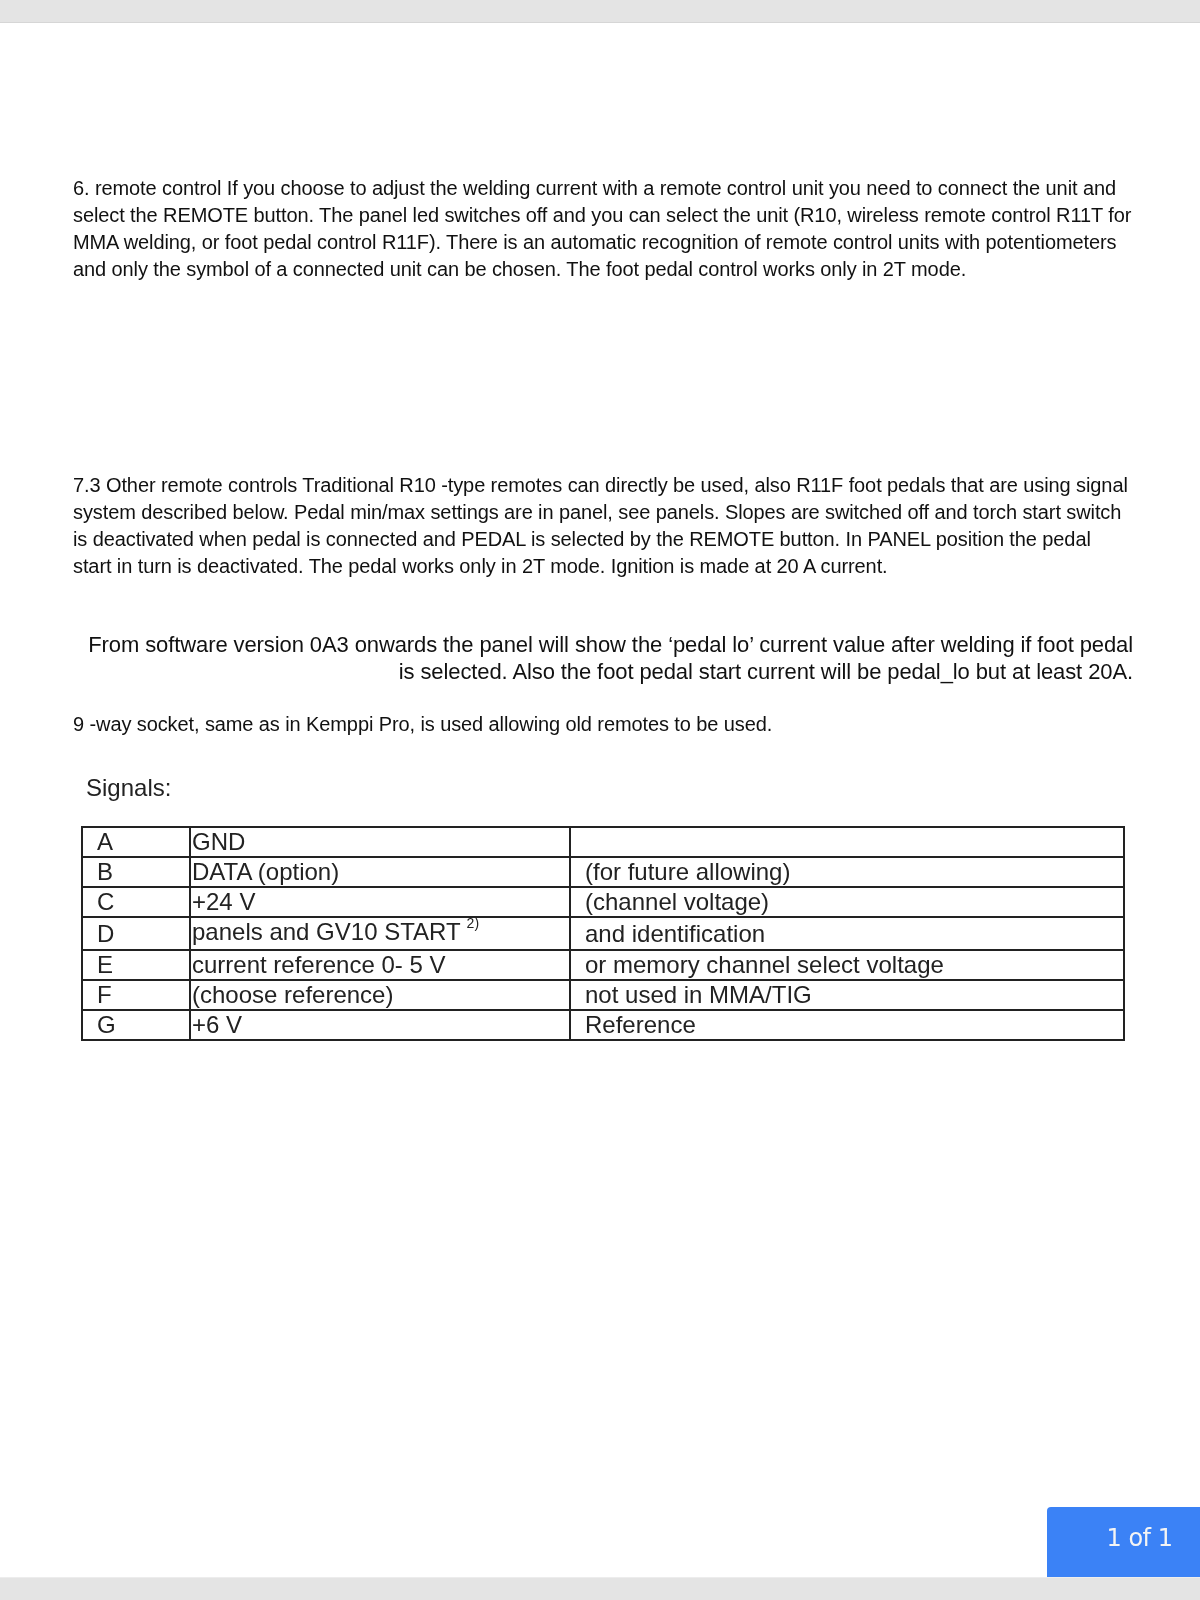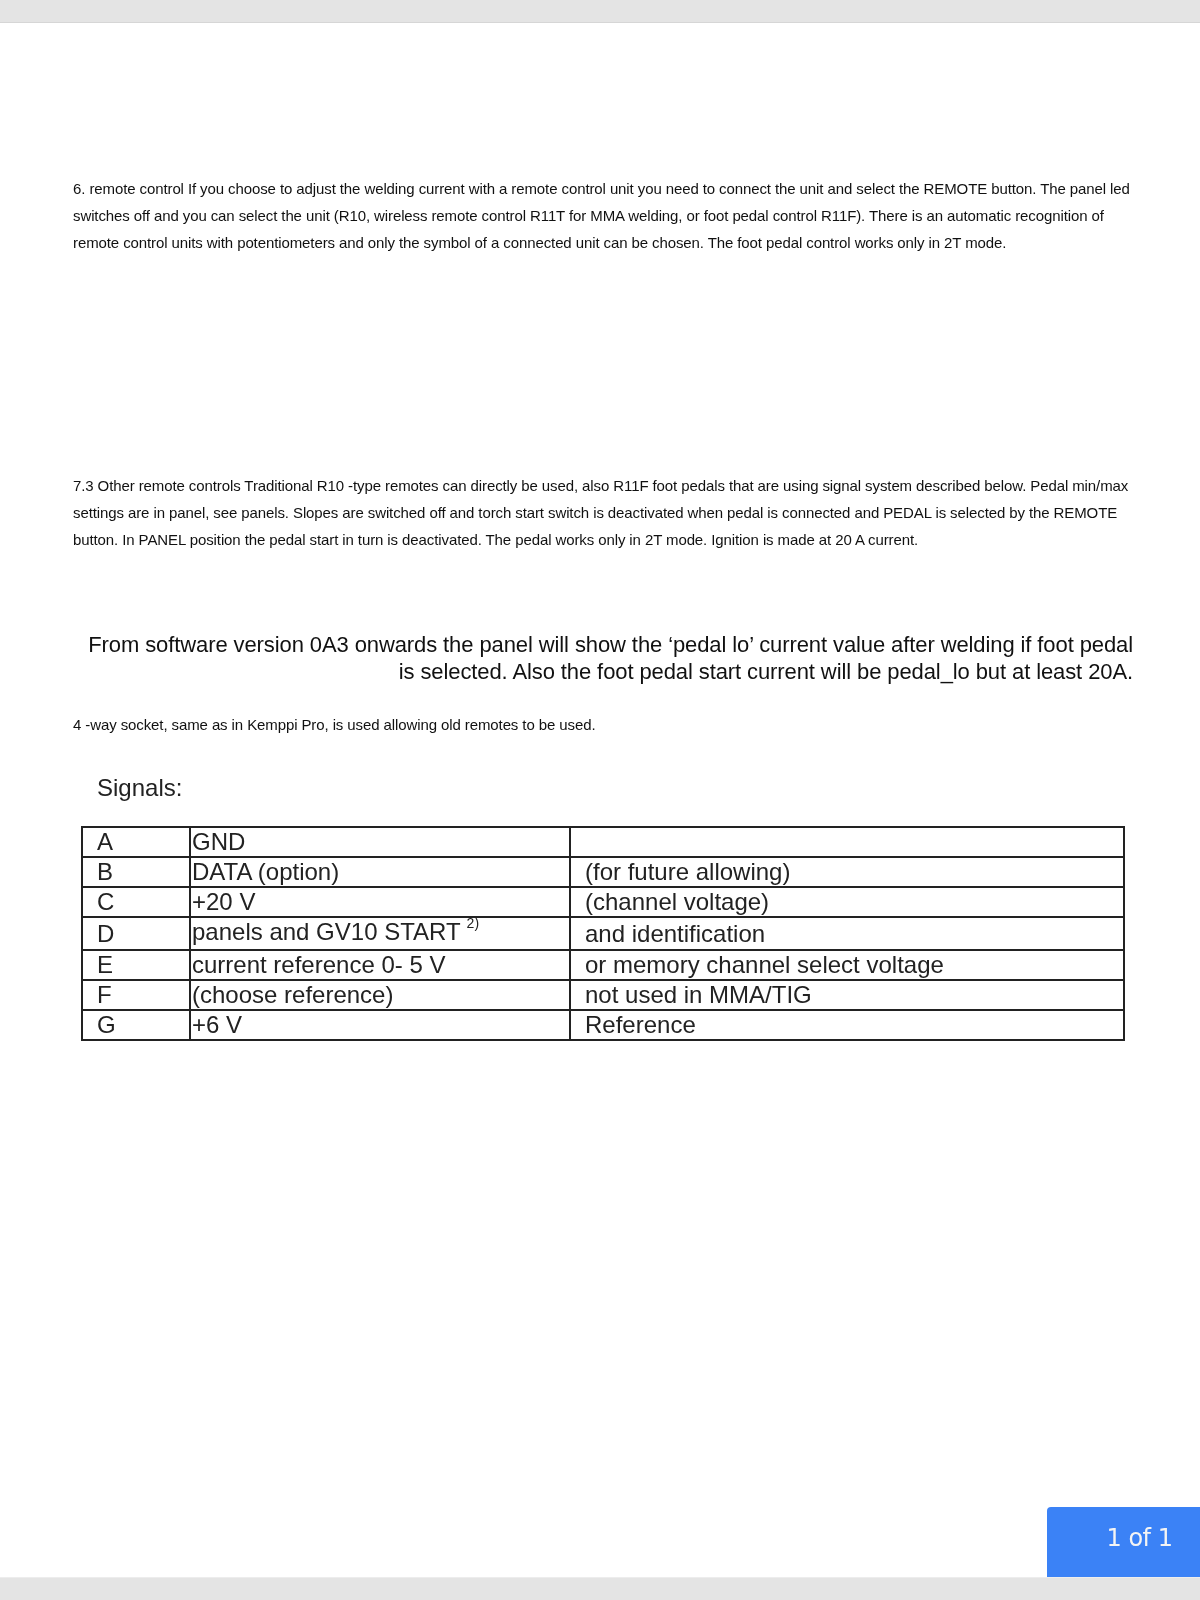--- a/index.html
+++ b/index.html
@@ -33,33 +33,33 @@
       position: absolute;
       left: 0; top: 23px;
       width: 1200px; height: 1554px;
       background: #ffffff;
     }
     .para {
       position: absolute;
       left: 73px;
       width: 1060px;
       margin: 0;
-      font-size: 15px;
+      font-size: 20px;
       line-height: 27px;
       letter-spacing: -0.1px;
       color: #111111;
     }
     #p1 { top: 152px; }
     #p2 { top: 459px; }
     #p3 { top: 620px; font-size: 22px; }
     #p4 { top: 701px; }
 
     .signals-label {
       position: absolute;
-      left: 97px;
+      left: 86px;
       top: 773px;
       font-size: 24px;
       line-height: 30px;
       color: #222222;
       font-family: "Liberation Sans", sans-serif;
     }
     .signals-table {
       position: absolute;
       left: 81px;
       top: 804px;
@@ -113,21 +113,21 @@
 <body>
 
 <div class="top-bar"></div>
 
 <div class="page">
 </div>
 
 <p class="para" id="p1" style="top:175px;">6. remote control If you choose to adjust the welding current with a remote control unit you need to connect the unit and select the REMOTE button. The panel led switches off and you can select the unit (R10, wireless remote control R11T for MMA welding, or foot pedal control R11F). There is an automatic recognition of remote control units with potentiometers and only the symbol of a connected unit can be chosen. The foot pedal control works only in 2T mode.</p>
 <p class="para" id="p2" style="top:472px;">7.3 Other remote controls Traditional R10 -type remotes can directly be used, also R11F foot pedals that are using signal system described below. Pedal min/max settings are in panel, see panels. Slopes are switched off and torch start switch is deactivated when pedal is connected and PEDAL is selected by the REMOTE button. In PANEL position the pedal start in turn is deactivated. The pedal works only in 2T mode. Ignition is made at 20 A current.</p>
 <p class="para" id="p3" style="top:631px;text-align:right;">From software version 0A3 onwards the panel will show the ‘pedal lo’ current value after welding if foot pedal is selected. Also the foot pedal start current will be pedal_lo but at least 20A.</p>
-<p class="para" id="p4" style="top:711px;">4 -way socket, same as in Kemppi Pro, is used allowing old remotes to be used.</p>
+<p class="para" id="p4" style="top:711px;">9 -way socket, same as in Kemppi Pro, is used allowing old remotes to be used.</p>
 
 <div class="signals-label">Signals:</div>
 
 <table class="signals-table" style="top:826px;">
   <colgroup>
     <col class="c1">
     <col class="c2">
     <col class="c3">
   </colgroup>
   <tbody>
@@ -136,21 +136,21 @@
       <td class="sig"><span>GND</span></td>
       <td class="note"></td>
     </tr>
     <tr>
       <td class="pin">B</td>
       <td class="sig"><span>DATA (option)</span></td>
       <td class="note">(for future allowing)</td>
     </tr>
     <tr>
       <td class="pin">C</td>
-      <td class="sig"><span>+20 V</span></td>
+      <td class="sig"><span>+24 V</span></td>
       <td class="note">(channel voltage)</td>
     </tr>
     <tr>
       <td class="pin">D</td>
       <td class="sig"><span>panels and GV10 START</span><span class="sup">2)</span></td>
       <td class="note">and identification</td>
     </tr>
     <tr>
       <td class="pin">E</td>
       <td class="sig"><span>current reference 0- 5 V</span></td>

